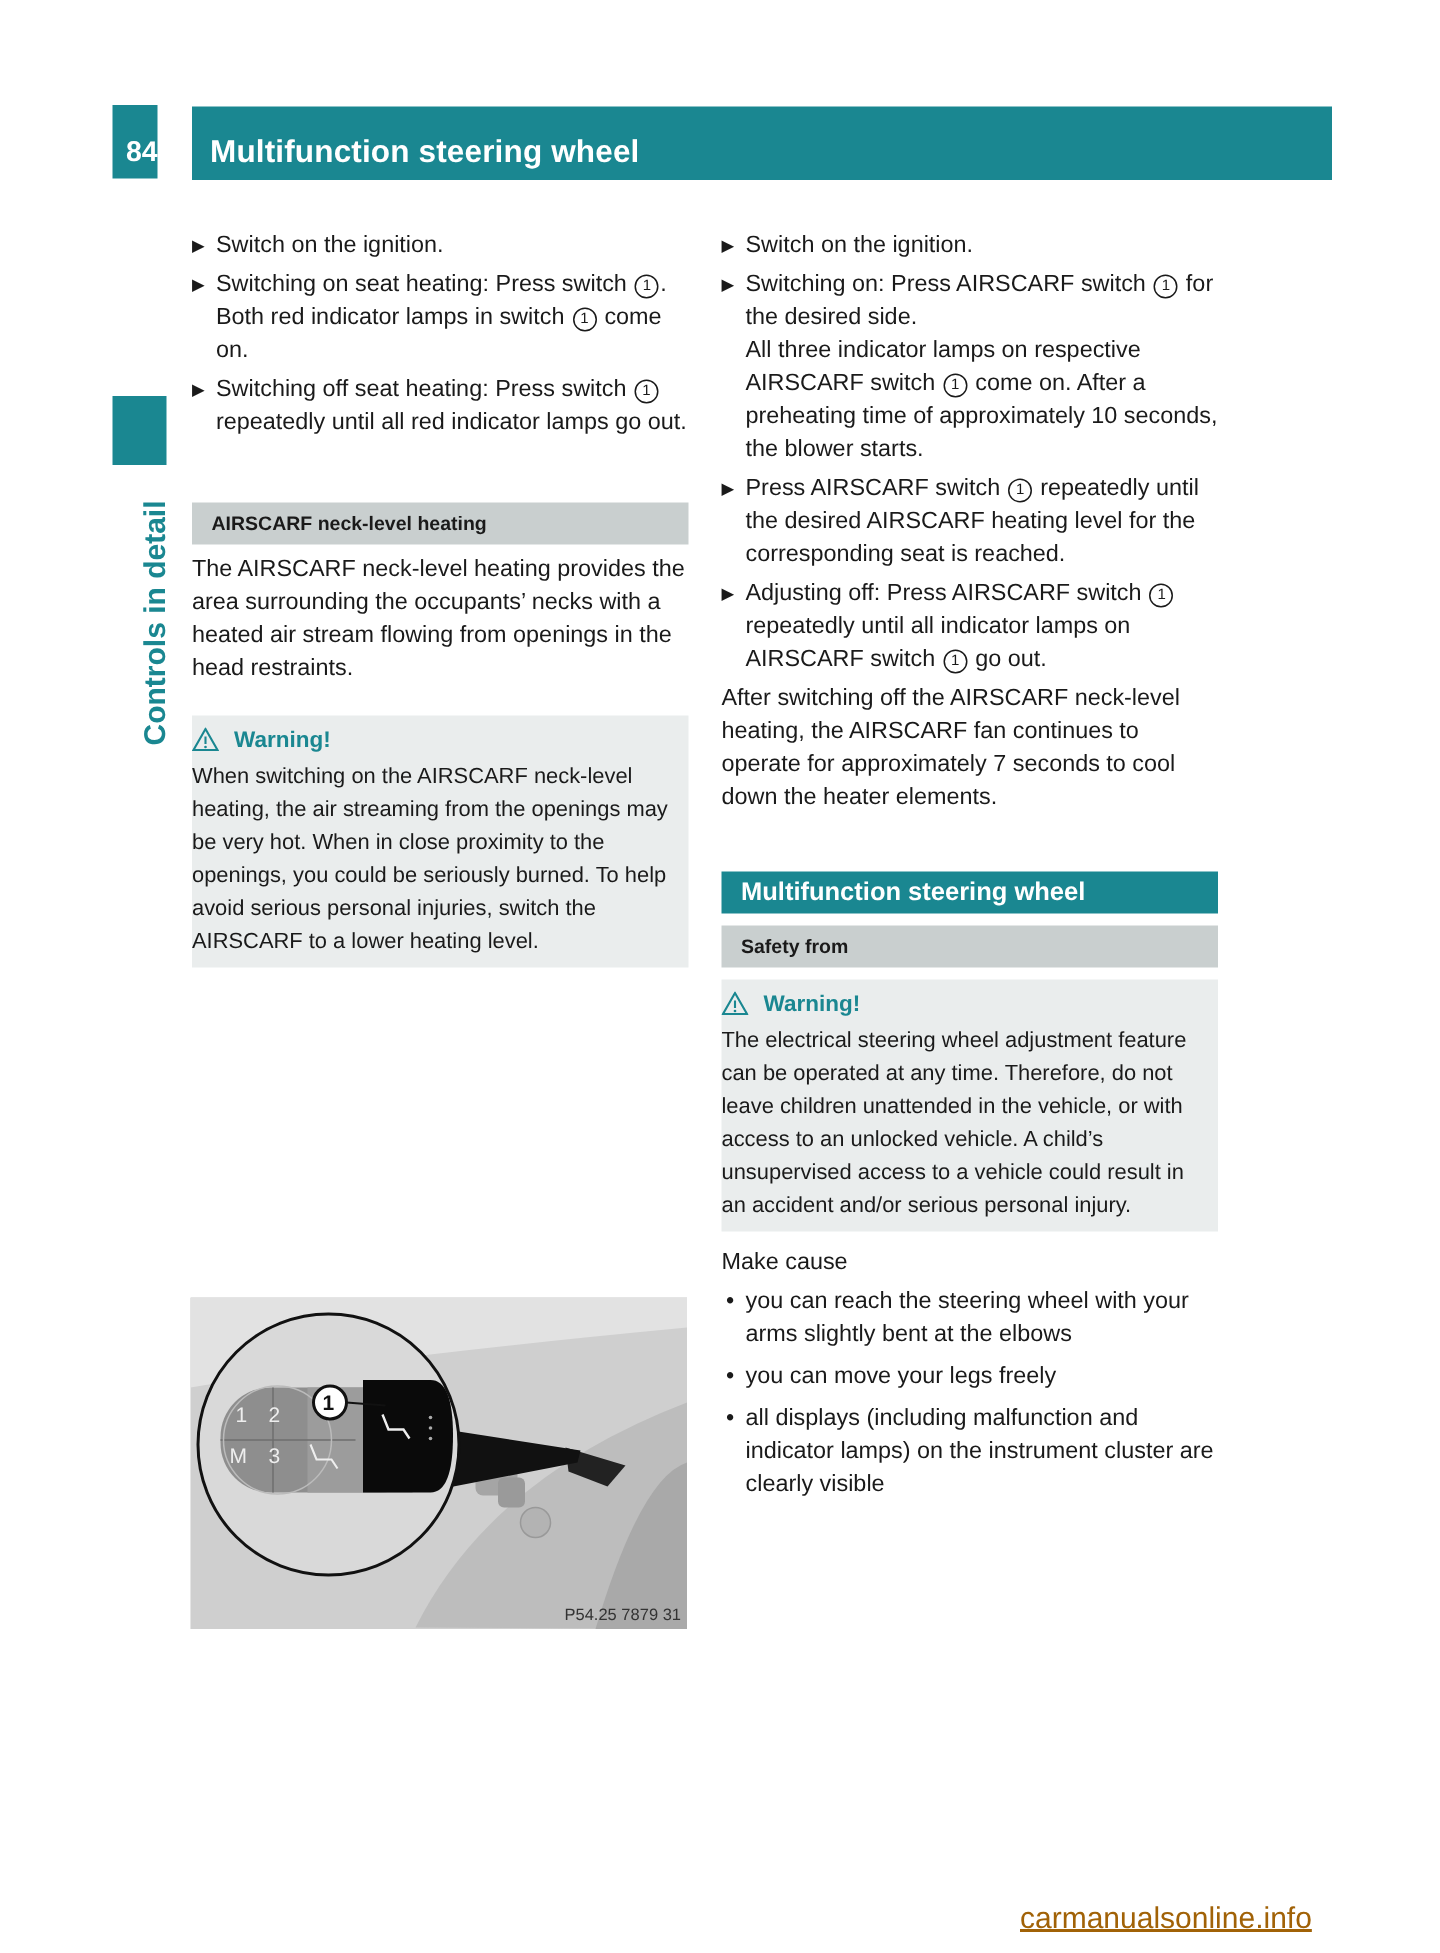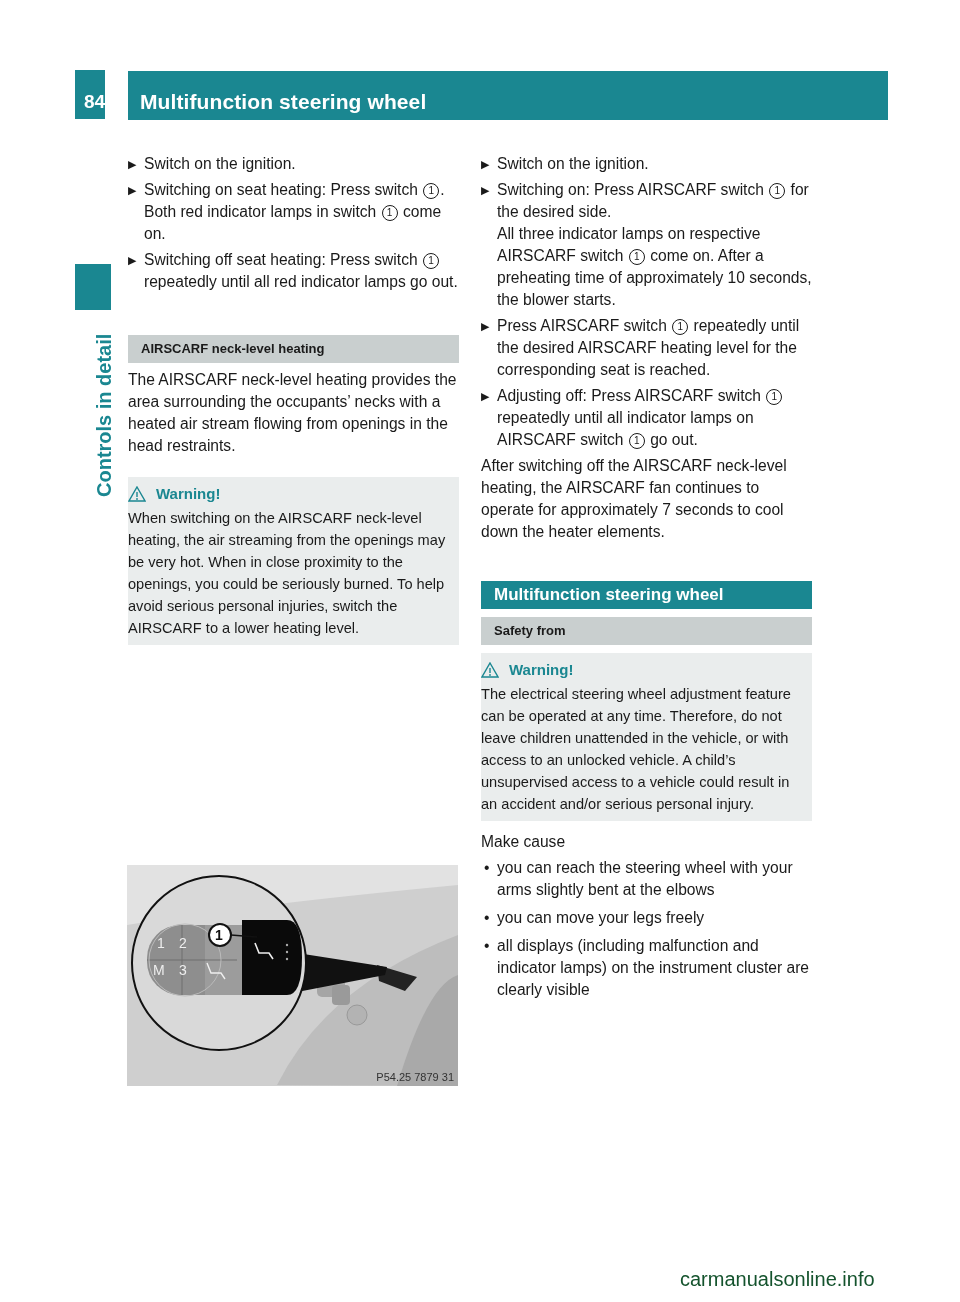--- a/index.html
+++ b/index.html
@@ -24,21 +24,21 @@
   .subhead { background:#c9cfcf; font-weight:bold; font-size:13px; height:28px; line-height:28px; padding-left:13px; }
   .sechead { background:#1a8791; color:#fff; font-weight:bold; font-size:17px; height:28px; line-height:28px; padding-left:13px; }
   .warn { background:#eaeded; padding:6px 8px 4px 0; font-size:14.6px; line-height:22px; }
   .warn-title { color:#1a8791; font-weight:bold; font-size:15px; margin-bottom:2px; }
   .warn-title svg { vertical-align:-3px; margin-right:10px; }
   .warn p { margin:0 0 2px 0; }
   .bullet { position:relative; padding-left:16px; margin-bottom:6px; }
   .bullet .dot { position:absolute; left:3px; top:0; }
   .figure { position:absolute; left:127px; top:865px; width:331px; height:221px; background:#d4d4d4; overflow:hidden; }
   .fig-code { position:absolute; right:4px; bottom:3px; font-size:11px; color:#333; }
-  .watermark { position:absolute; left:680px; top:1268px; color:#14532d; font-size:20px; }
+  .watermark { position:absolute; left:680px; top:1268px; color:#a16207; font-size:20px;text-decoration:underline; }
 </style>
 </head>
 <body>
 
 <div class="hdr-num">
   <span>84</span>
 </div>
 <div class="hdr-bar">
   <span>Multifunction steering wheel</span>
 </div>

